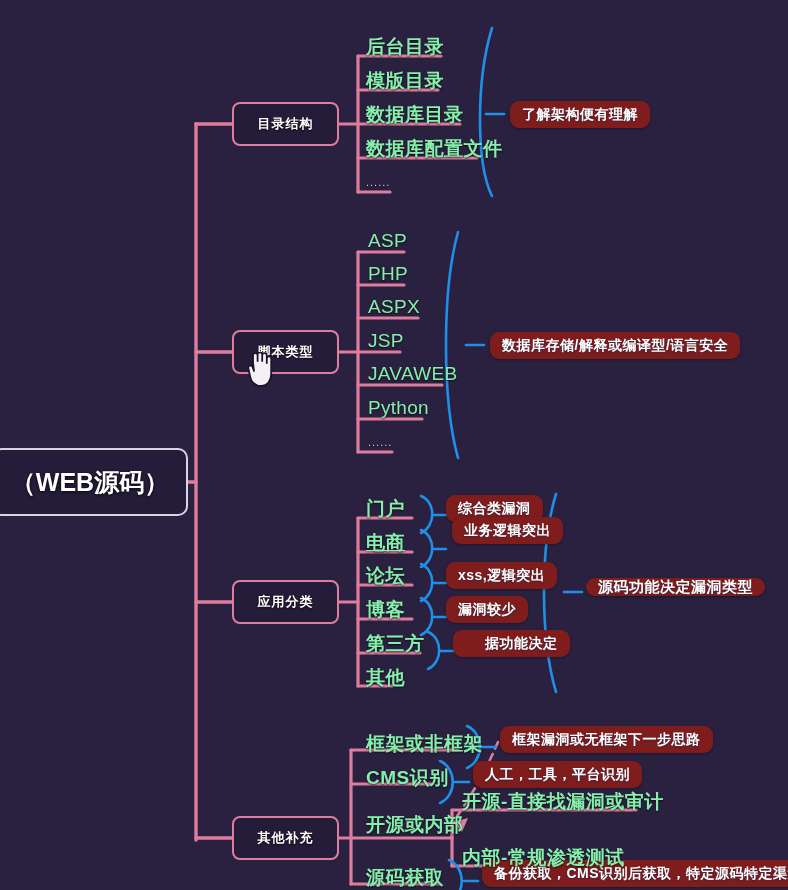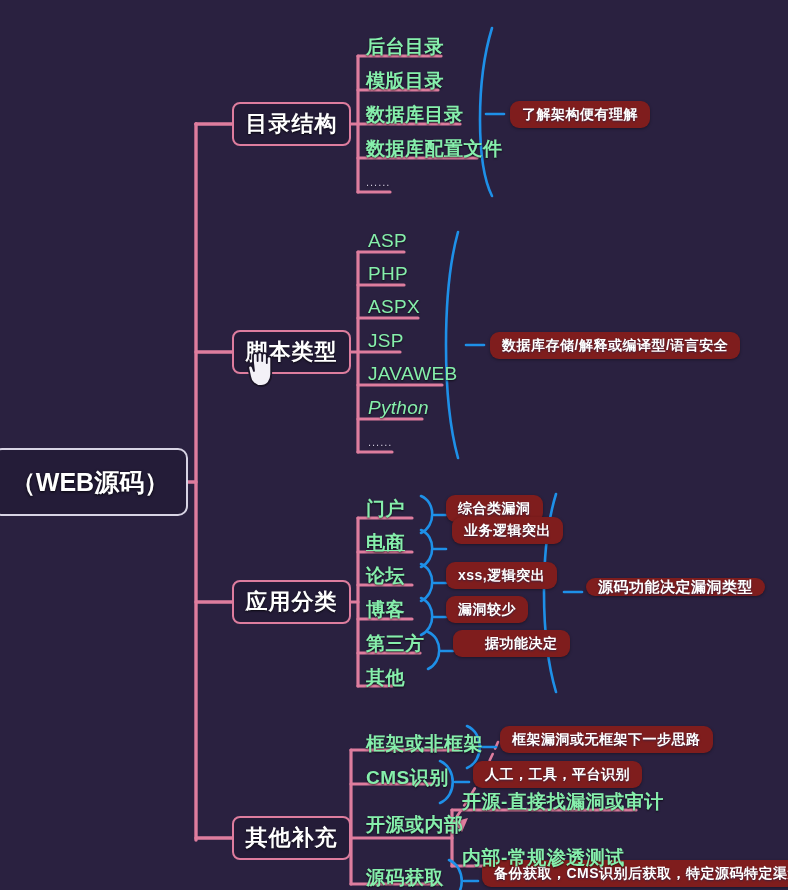--- a/index.html
+++ b/index.html
@@ -27,21 +27,21 @@
   .root {
     position:absolute;
     left:-8px; top:448px; width:196px; height:68px;
     border:2px solid #d8d4e4;
     border-radius:10px;
     background:#241c38;
     color:#fff; font-size:25px; font-weight:bold;
     display:flex; align-items:center; justify-content:center;
     text-shadow:0 1px 3px rgba(0,0,0,.8);
   }
-  .branch-node { width:119px; height:44px; font-size:22px;font-family:Liberation Mono, monospace; }
+  .branch-node { width:107px; height:44px; font-size:13px;font-family:Liberation Mono, monospace; }
 
   
   .leaf {
     position:absolute;
     color:#86efac;
     font-size:19px;
     white-space:nowrap;
     text-shadow:0 1px 2px rgba(0,0,0,.7);
   }
   .leaf.cjk { font-weight:bold; letter-spacing:.5px; }
@@ -195,21 +195,21 @@
   <div class="leaf cjk" style="left:366px; top:102px;">数据库目录</div>
   <div class="leaf cjk" style="left:366px; top:136px;">数据库配置文件</div>
   <div class="leaf dots" style="left:366px; top:176px;">......</div>
   <div class="bubble" style="left:510px; top:101px;">了解架构便有理解</div>
 
   <div class="leaf lat" style="left:368px; top:230px;">ASP</div>
   <div class="leaf lat" style="left:368px; top:263px;">PHP</div>
   <div class="leaf lat" style="left:368px; top:296px;">ASPX</div>
   <div class="leaf lat" style="left:368px; top:330px;">JSP</div>
   <div class="leaf lat" style="left:368px; top:363px;">JAVAWEB</div>
-  <div class="leaf lat" style="left:368px; top:397px;font-style:italic;">Python</div>
+  <div class="leaf lat" style="left:368px; top:397px;">Python</div>
   <div class="leaf dots" style="left:368px; top:436px;">......</div>
   <div class="bubble" style="left:490px; top:332px;">数据库存储/解释或编译型/语言安全</div>
 
   <div class="leaf cjk" style="left:366px; top:496px;">门户</div>
   <div class="leaf cjk" style="left:366px; top:530px;text-decoration:underline;">电商</div>
   <div class="leaf cjk" style="left:366px; top:563px;">论坛</div>
   <div class="leaf cjk" style="left:366px; top:597px;">博客</div>
   <div class="leaf cjk" style="left:366px; top:631px;">第三方</div>
   <div class="leaf cjk" style="left:366px; top:665px;">其他</div>
 

